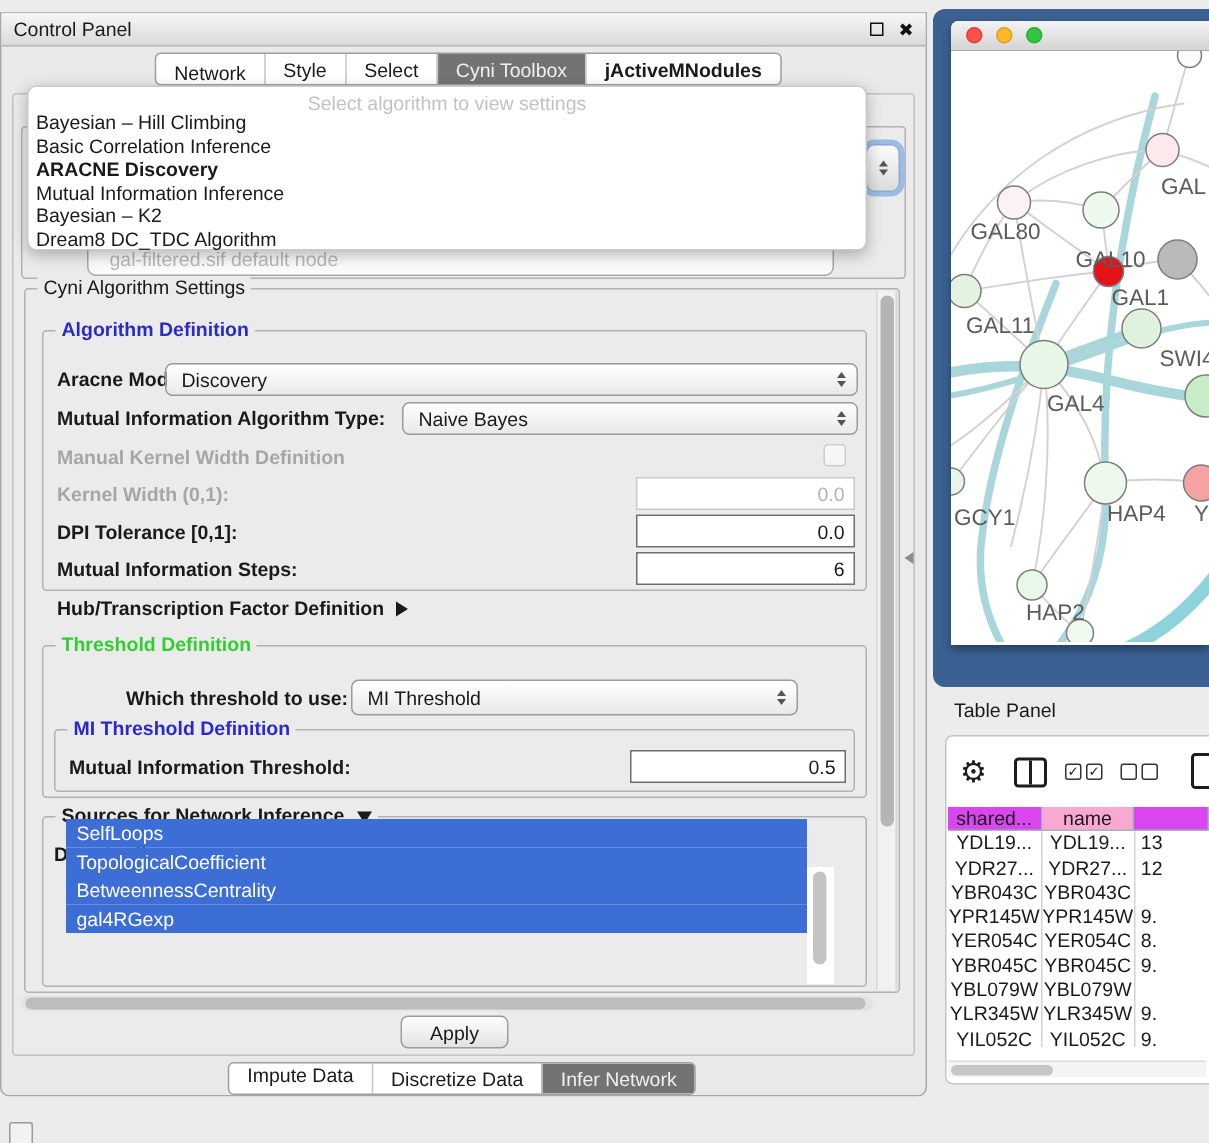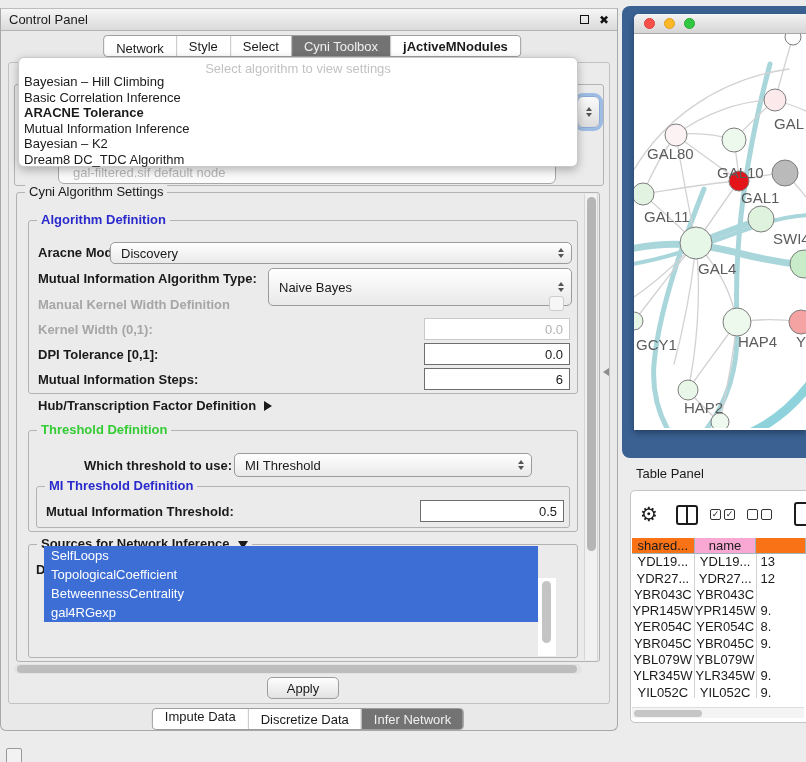--- a/index.html
+++ b/index.html
@@ -59,21 +59,21 @@
   .tp-head{left:618px;top:458px;width:188px;height:30px;display:flex;align-items:center;padding-left:18px;background:#ececec;}
   .tpanel{left:630px;top:490px;width:200px;height:233px;background:#fff;border:1px solid #c4c4c4;border-radius:5px;}
   .icon-box{position:absolute;border:2px solid #1c1c1c;border-radius:3px;background:#fff;}
   .cb-sm{display:inline-block;width:11px;height:11px;border:1.6px solid #333;border-radius:2px;background:#fff;
          font-size:9px;line-height:8px;text-align:center;font-weight:bold;color:#222;}
   .trow{display:flex;height:16.3px;line-height:16.3px;}
   .tcell{overflow:hidden;white-space:nowrap;border-right:1px solid #d2d2d2;text-align:center;}
   .tcell.c0{width:77px;}
   .tcell.c1{width:76px;}
   .tcell.c2{width:60px;text-align:left;padding-left:4px;border-right:none;}
-  .thead .tcell{background:#f97316;border-right:1px solid #9fb4bd;border-bottom:1px solid #9fb4bd;font-weight:normal;}
+  .thead .tcell{background:#d946ef;border-right:1px solid #9fb4bd;border-bottom:1px solid #9fb4bd;font-weight:normal;}
   .thead .tcell.c1{background:#f9a8d4;}
   .splitter-arrow{width:0;height:0;border-top:4px solid transparent;border-bottom:4px solid transparent;
                   border-right:6px solid #8d8d8d;}
 </style>
 </head>
 <body>
 
 <div class="stage">
 
   <div class="abs cp"></div>
@@ -123,21 +123,21 @@
   </div>
   <div class="abs" style="left:58px;top:150px;width:498px;height:34px;border:1px solid #a8a8a8;border-radius:6px;background:#fbfbfb;z-index:4;">
     <span class="abs" style="left:14px;top:14px;color:#b8b8b8;">gal-filtered.sif default node</span>
   </div>
 
   <div class="abs menu">
     <div class="menu-ph">Select algorithm to view settings</div>
     <div id="algo-menu">
         <div class="menu-item">Bayesian – Hill Climbing</div>
         <div class="menu-item">Basic Correlation Inference</div>
-        <div class="menu-item sel">ARACNE Tolerance</div>
+        <div class="menu-item sel">ARACNE Discovery</div>
         <div class="menu-item">Mutual Information Inference</div>
         <div class="menu-item">Bayesian – K2</div>
         <div class="menu-item">Dream8 DC_TDC Algorithm</div>
       </div>
   </div>
 
   <div class="abs groupbox" style="left:16px;top:192px;width:584px;height:470px;">
     <span class="gtitle" style="font-weight:normal;">Cyni Algorithm Settings</span>
   </div>
 
@@ -150,21 +150,21 @@
   </div>
   <span class="abs bl" style="left:38px;top:245px;">Aracne Mode:</span>
   <div class="abs combo" style="left:110px;top:242px;width:462px;height:22px;">
     <span>Discovery</span>
     <span class="stepper">
         <i class="up"></i>
         <i class="dn"></i>
       </span>
   </div>
   <span class="abs bl" style="left:38px;top:271px;">Mutual Information Algorithm Type:</span>
-  <div class="abs combo" style="left:268px;top:268px;width:304px;height:38px;">
+  <div class="abs combo" style="left:268px;top:268px;width:304px;height:22px;">
     <span>Naive Bayes</span>
     <span class="stepper">
         <i class="up"></i>
         <i class="dn"></i>
       </span>
   </div>
   <span class="abs bl dis" style="left:38px;top:297px;">Manual Kernel Width Definition</span>
   <span class="abs" style="left:549px;top:296px;width:15px;height:15px;border:1px solid #cdcdcd;border-radius:3px;background:#f6f6f6;"></span>
   <span class="abs bl dis" style="left:38px;top:322px;">Kernel Width (0,1):</span>
   <div class="abs field dis" style="left:424px;top:318px;width:146px;height:22px;">

